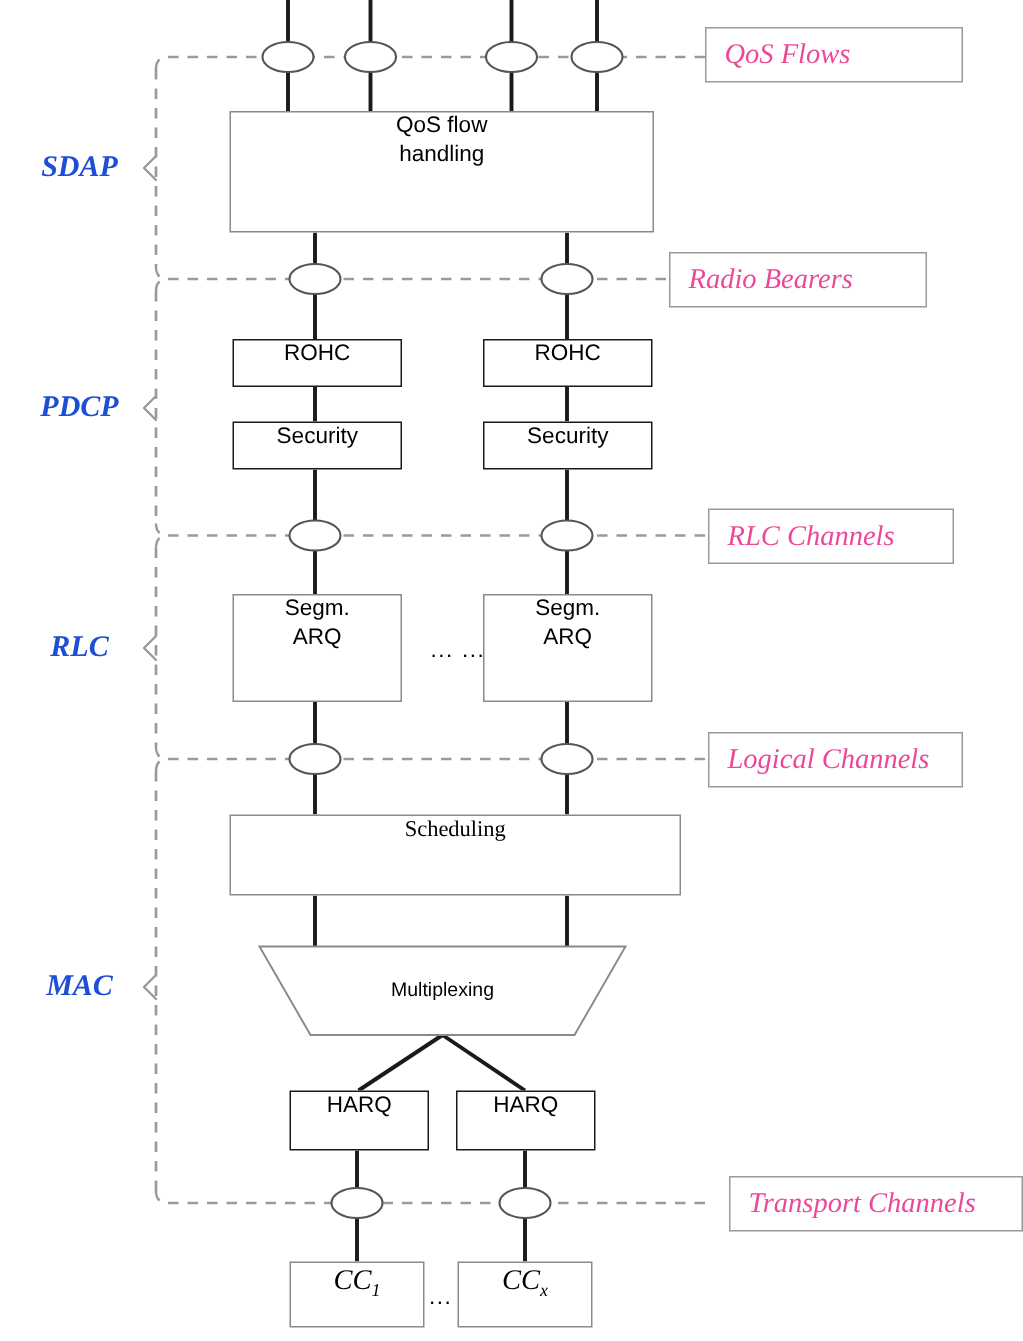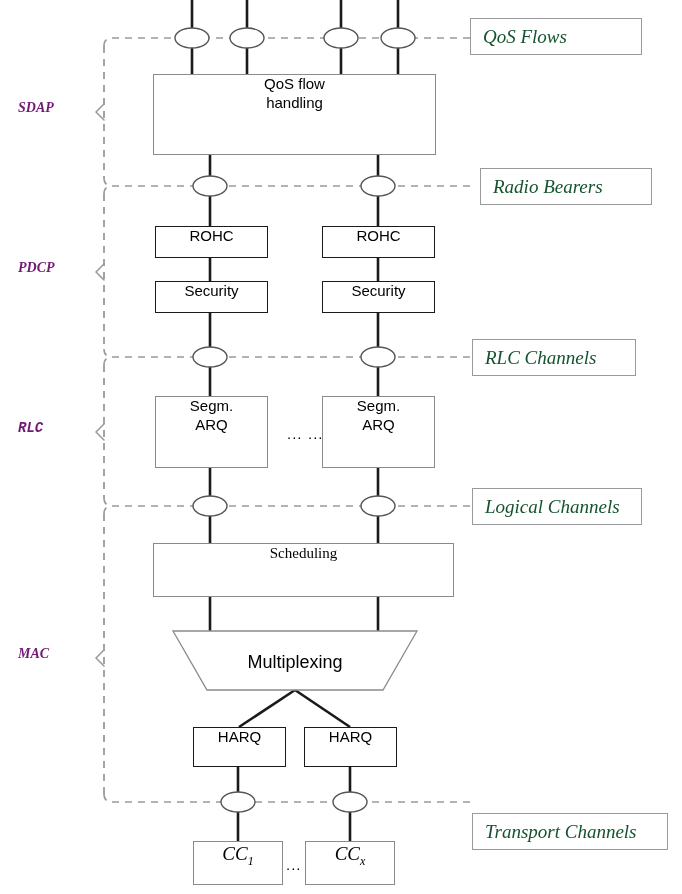--- a/index.html
+++ b/index.html
@@ -46,31 +46,31 @@
     position: absolute;
     box-sizing: border-box;
     border: 1px solid #9a9a9a;
     background: #ffffff;
     display: flex;
     align-items: center;
     padding-left: 12px;
     font-family: "Liberation Serif", serif;
     font-style: italic;
     font-size: 19px;
-    color: #14532d;
+    color: #ec4899;
     z-index: 4;
   }
   .layer-label {
     position: absolute;
     font-family: "Liberation Serif", serif;
     font-style: italic;
     font-weight: bold;
-    font-size: 14px;
-    color: #701a75;
-    text-align: left;
+    font-size: 20px;
+    color: #1d4ed8;
+    text-align: center;
     z-index: 4;
     white-space: nowrap;
   }
   .dots {
     position: absolute;
     font-family: "Liberation Sans", sans-serif;
     font-size: 15px;
     color: #000000;
     letter-spacing: 1px;
     z-index: 4;
@@ -80,21 +80,21 @@
     font-style: italic;
     font-size: 19px;
   }
   .cc-label sub {
     font-size: 12px;
     font-style: italic;
   }
   .multiplex-text {
     position: absolute;
     font-family: "Liberation Sans", sans-serif;
-    font-size: 18px;
+    font-size: 13px;
     color: #000000;
     z-index: 4;
     white-space: nowrap;
   }
 </style>
 </head>
 <body>
 
 <div id="canvas">
 
@@ -189,28 +189,28 @@
 
       <ellipse cx="238" cy="802" rx="17" ry="10"></ellipse>
       <ellipse cx="350" cy="802" rx="17" ry="10"></ellipse>
     </g>
 
     <polygon points="173,631 417,631 383,690 207,690" fill="#ffffff" stroke="#8a8a8a" stroke-width="1.3"></polygon>
   </svg>
 
   <div class="layer-label" style="left:18px; top:100px; width:70px;">SDAP</div>
   <div class="layer-label" style="left:18px; top:260px; width:70px;">PDCP</div>
-  <div class="layer-label" style="left:18px; top:420px; width:70px;font-family:Liberation Mono, monospace;">RLC</div>
+  <div class="layer-label" style="left:18px; top:420px; width:70px;">RLC</div>
   <div class="layer-label" style="left:18px; top:646px; width:70px;">MAC</div>
 
   <div class="label-box" style="left:470px; top:18px; width:172px; height:37px;">QoS Flows</div>
-  <div class="label-box" style="left:480px; top:168px; width:172px; height:37px;">Radio Bearers</div>
+  <div class="label-box" style="left:446px; top:168px; width:172px; height:37px;">Radio Bearers</div>
   <div class="label-box" style="left:472px; top:339px; width:164px; height:37px;">RLC Channels</div>
   <div class="label-box" style="left:472px; top:488px; width:170px; height:37px;">Logical Channels</div>
-  <div class="label-box" style="left:472px; top:784px; width:196px; height:37px;margin-top:29px;">Transport Channels</div>
+  <div class="label-box" style="left:486px; top:784px; width:196px; height:37px;">Transport Channels</div>
 
   <div class="box" style="left:153px; top:74px; width:283px; height:81px;">
     <div>
       <div>QoS flow</div>
       <div>handling</div>
     </div>
   </div>
 
   <div class="box dark" style="left:155px; top:226px; width:113px; height:32px;">ROHC</div>
   <div class="box dark" style="left:322px; top:226px; width:113px; height:32px;">ROHC</div>

